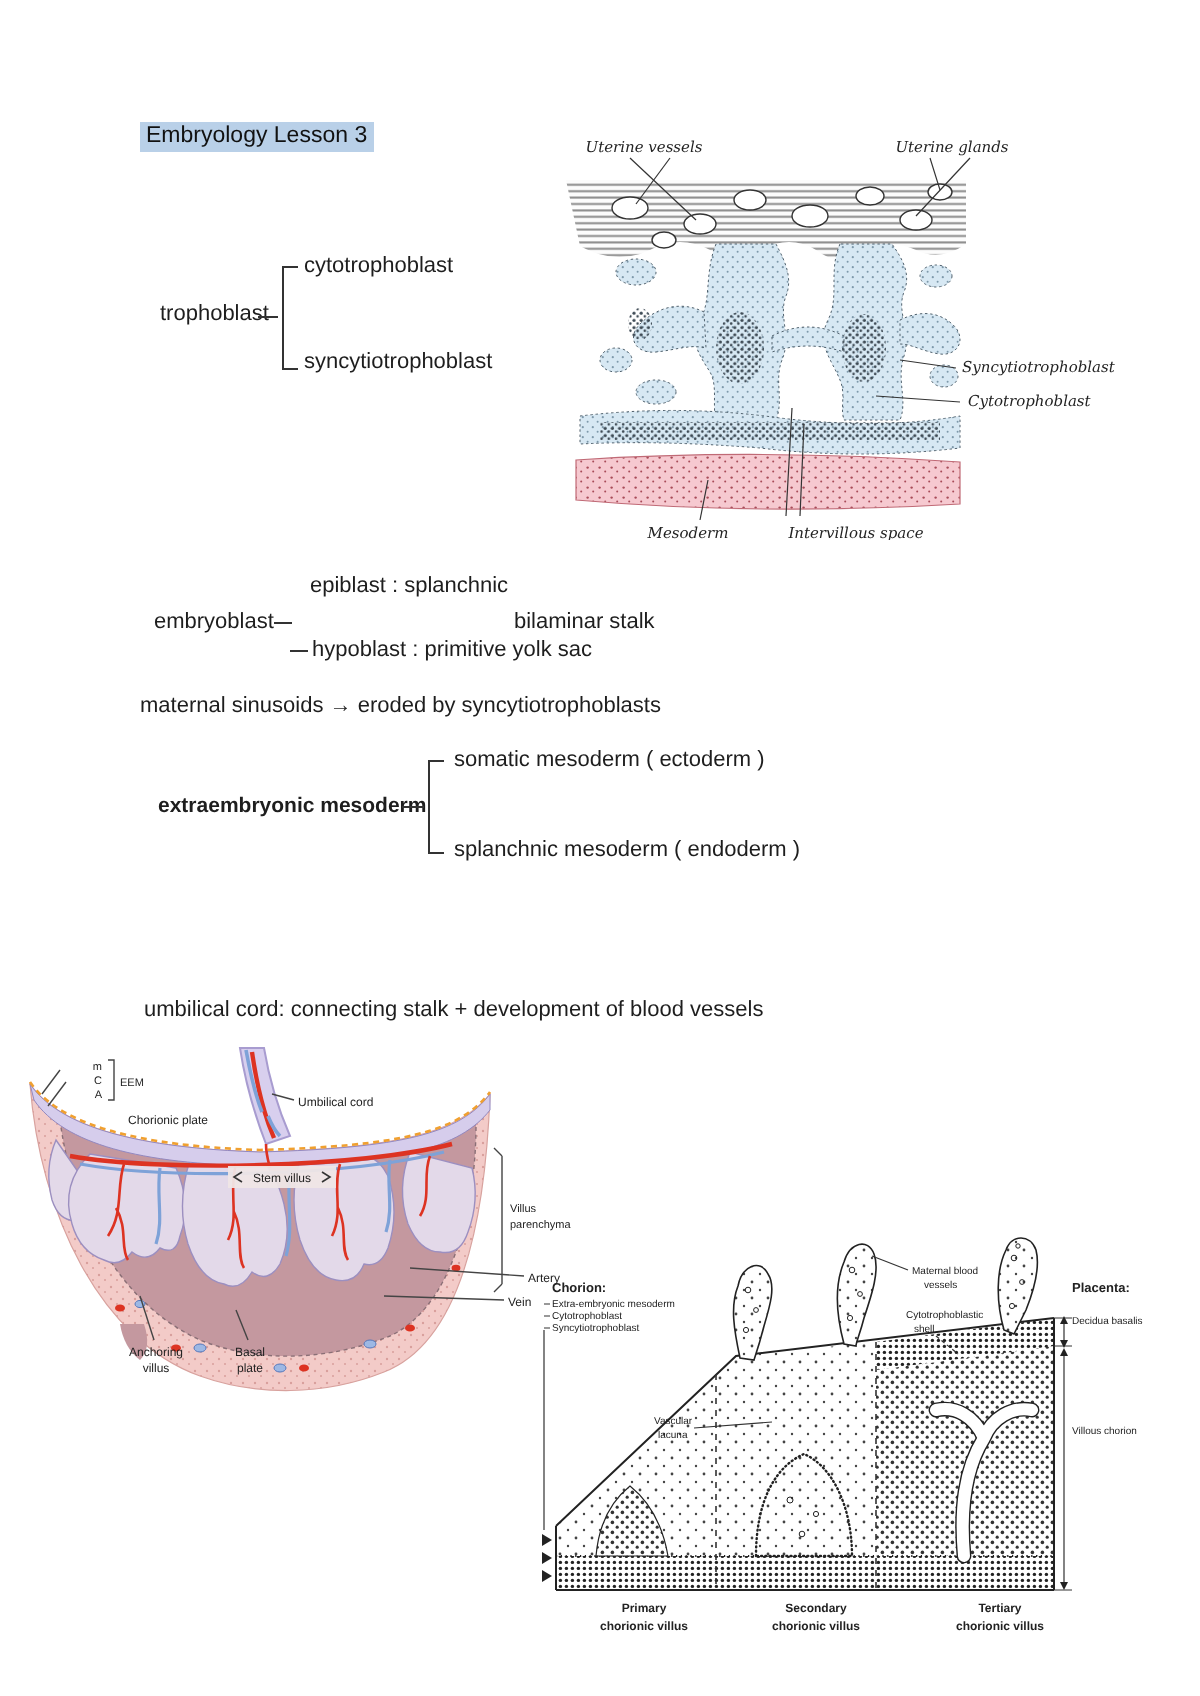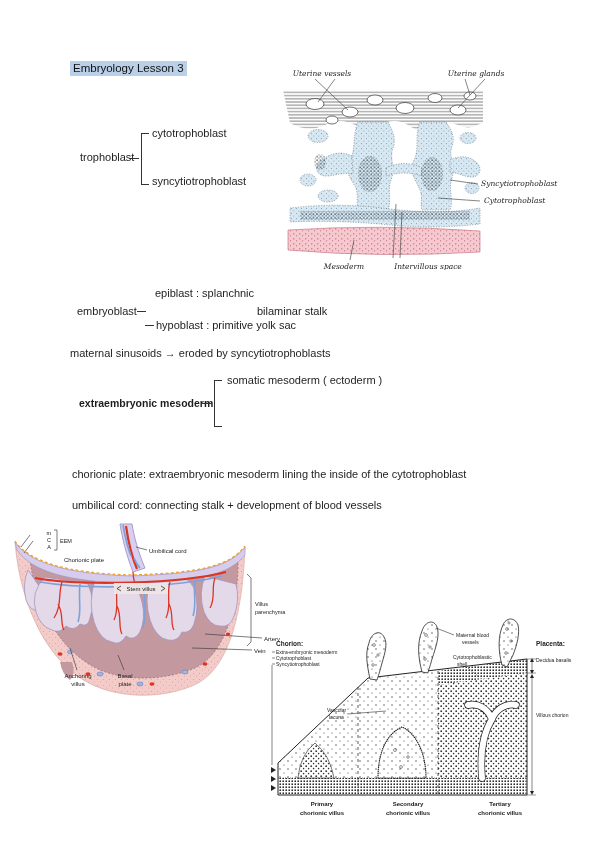--- a/index.html
+++ b/index.html
@@ -35,22 +35,22 @@
   <span class="t" style="left:257px;top:305px">bilaminar stalk</span>
   <div class="dash" style="left:145px;top:325px;width:9px"></div>
   <span class="t" style="left:156px;top:319px">hypoblast : primitive yolk sac</span>
 
   <span class="t" style="left:70px;top:347px">maternal sinusoids → eroded by syncytiotrophoblasts</span>
 
   <span class="t" style="left:227px;top:374px">somatic mesoderm  ( ectoderm )</span>
   <span class="t bold" style="left:79px;top:397px">extraembryonic mesoderm</span>
   <div class="dash" style="left:201px;top:403px;width:11px"></div>
   <div class="brk" style="left:214px;top:380px;height:45px"></div>
-
-  <span class="t" style="left:72px;top:468px">chorionic plate: extraembryonic mesoderm lining the inside of the cytotrophoblast</span>
+  <span class="t" style="left:227px;top:419px">splanchnic mesoderm ( endoderm )</span>
+
   <span class="t" style="left:72px;top:499px">umbilical cord: connecting stalk + development of blood vessels</span>
 
   <svg class="fig" style="left:280px;top:62px" width="310" height="208" viewBox="0 0 310 208">
     <defs>
       <pattern id="f1-hatch" width="4" height="3.2" patternUnits="userSpaceOnUse">
         <rect width="4" height="3.2" fill="#fcfcfc"></rect>
           <rect y="1.1" width="4" height="1" fill="#8b8b8b"></rect>
       </pattern>
       <pattern id="f1-blue" width="5" height="5" patternUnits="userSpaceOnUse">
         <rect width="5" height="5" fill="#d7e8f3"></rect>

